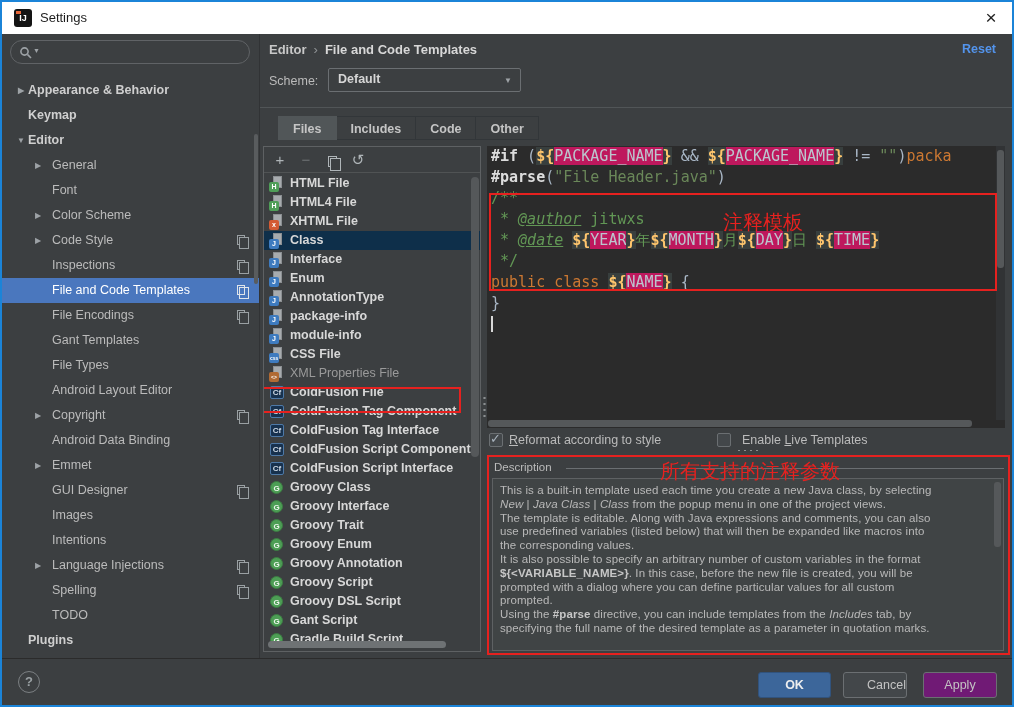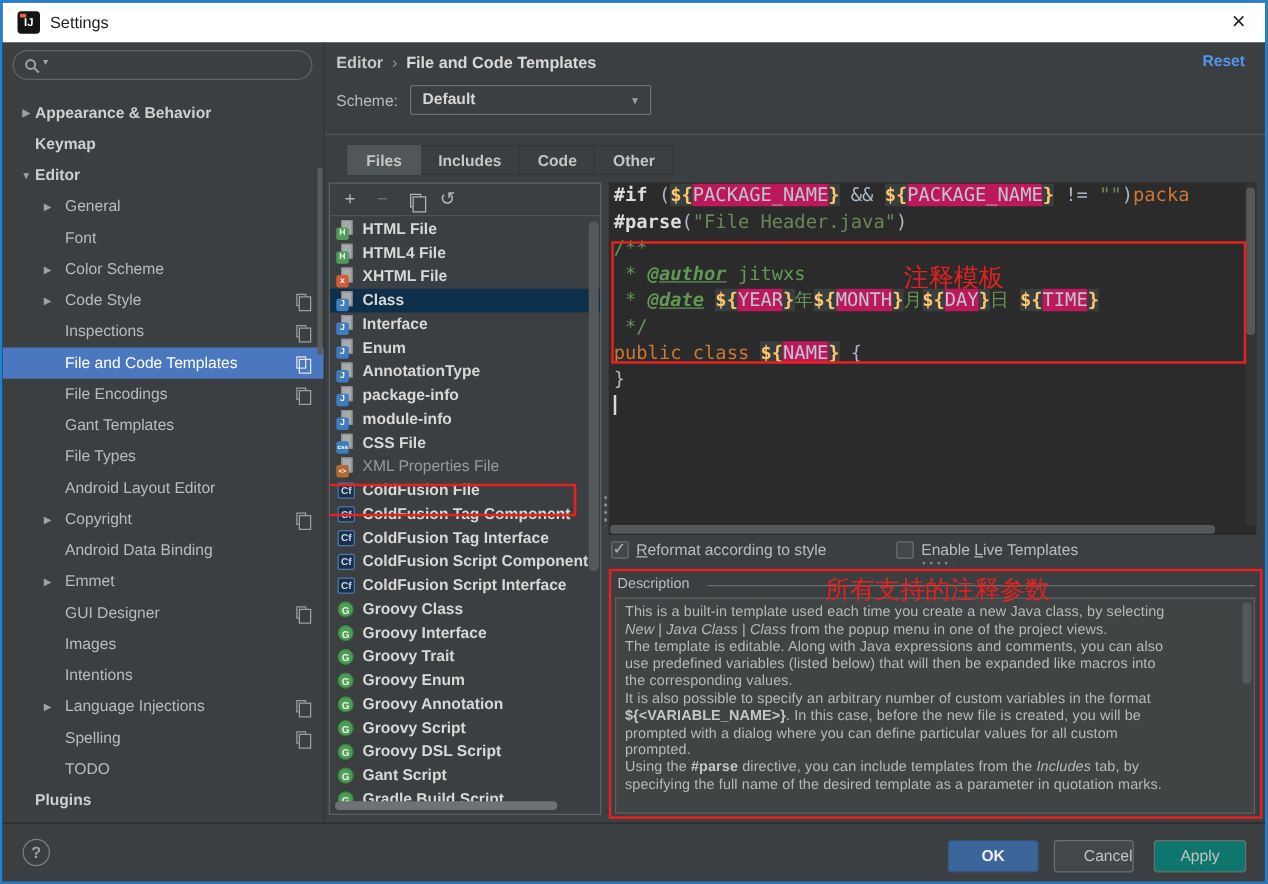--- a/index.html
+++ b/index.html
@@ -39,21 +39,21 @@
   .tree-row.sel .ic-copy,.tree-row.sel .ic-copy::after{border-color:#dfe4ea;background:transparent;}
   .side-scroll{position:absolute;left:252px;top:100px;width:4px;height:150px;background:#595c5e;border-radius:2px;}
 
   
   .bottombar{position:absolute;left:0;right:0;bottom:0;height:47px;background:#3c3f41;border-top:1px solid #2b2b2b;}
   .helpbtn{position:absolute;left:16px;top:12px;width:22px;height:22px;border:1.5px solid #7b7f82;border-radius:50%;
            color:#9aa0a3;font:bold 13px/19px "Liberation Sans",sans-serif;text-align:center;cursor:pointer;}
   .btn{position:absolute;top:13px;height:26px;border-radius:3px;font-size:12.5px;text-align:center;line-height:24px;cursor:pointer;}
   .btn-ok{left:756px;width:73px;background:#3c669a;border:1px solid #31537d;color:#eee;font-weight:bold;}
   .btn-cancel{left:841px;width:64px;background:#43474a;border:1px solid #6b6f72;color:#c3c3c3;text-align:right;}
-  .btn-apply{left:921px;width:74px;background:#0f766e;border:1px solid #6b6f72;color:#c3c3c3;}
+  .btn-apply{left:921px;width:74px;background:#701a75;border:1px solid #6b6f72;color:#c3c3c3;}
 
   
   .content{position:absolute;left:258px;top:32px;right:0;bottom:47px;background:#3c3f41;}
   .breadcrumb{position:absolute;left:9px;top:8px;font-size:13px;font-weight:bold;color:#c8c8c8;}
   .breadcrumb .sep{color:#8e9294;font-weight:normal;padding:0 7px;}
   .breadcrumb .b2{color:#d8d8d8;}
   .resetlink{position:absolute;right:16px;top:8px;font-size:12.5px;font-weight:bold;color:#5394ec;cursor:pointer;}
   .schemelbl{position:absolute;left:9px;top:40px;font-size:12.5px;color:#bbbbbb;}
   .combo{position:absolute;left:68px;top:34px;width:193px;height:24px;border:1px solid #6b6f72;border-radius:2px;background:#3c3f41;cursor:pointer;}
   .combo .cval{position:absolute;left:9px;top:3px;font-size:12.5px;font-weight:bold;color:#d6d6d6;}
@@ -97,42 +97,42 @@
   
   .editor{position:absolute;left:227px;top:112px;width:518px;height:282px;background:#2b2b2b;overflow:hidden;
           font-family:"DejaVu Sans Mono",monospace;font-size:15px;}
   .cl{height:21px;line-height:21px;white-space:pre;padding-left:4px;color:#a9b7c6;}
   .tk-d{color:#dcdcdc;font-weight:bold;}
   .tk-o{color:#a9b7c6;}
   .tk-yb{color:#ffc66d;font-weight:bold;background:#383f3e;}
   .tk-vb{color:#bcc5ce;background:#be185d;margin-top:14px;}
   .tk-s{color:#6a8759;}
   .tk-c,.tk-cj{color:#629755;}
-  .tk-t{color:#629755;font-weight:bold;font-style:italic;text-decoration:underline;}
+  .tk-t{color:#629755;font-weight:normal;font-style:italic;text-decoration:underline;}
   .tk-k{color:#cc7832;}
   .caret{display:inline-block;width:2px;height:16px;background:#d8d8d8;vertical-align:-3px;}
   .ed-vtrack{position:absolute;right:0;top:0;width:9px;bottom:8px;background:#313335;}
   .ed-vthumb{position:absolute;right:1px;top:4px;width:7px;height:118px;background:#55585a;border-radius:3px;}
   .ed-hthumb{position:absolute;left:1px;bottom:1px;width:484px;height:7px;background:#55585a;border-radius:3px;}
 
   
   .redbox{position:absolute;border:2px solid #e6211f;pointer-events:none;}
   .redtext{position:absolute;color:#e6211f;font-weight:normal;pointer-events:none;font-family:"Liberation Sans",sans-serif;}
   #anno1-box{left:229px;top:159px;width:508px;height:98px;}
   #anno1-text{left:463px;top:175px;font-size:20px;}
   #classbox{left:-5px;top:240px;width:202px;height:26px;border-width:2px;}
   #anno2-box{left:227px;top:421px;width:523px;height:200px;}
   #anno2-text{left:400px;top:424px;font-size:20px;}
 
   
   .optrow{position:absolute;top:398px;height:18px;font-size:12.5px;color:#bbbbbb;}
   .cb{position:absolute;top:1px;width:14px;height:14px;border:1.5px solid #6b6f72;border-radius:2px;background:#43474a;}
   .cb .chk{position:absolute;left:0px;top:-3px;color:#a8b2bc;font-size:13px;}
   #opt1{left:229px;}#opt1 .cb{left:0;}#opt1 .olabel{margin-left:20px;}
-  #opt2{left:457px;}#opt2 .cb{left:0;}#opt2 .olabel{margin-left:20px;text-align:center;}
+  #opt2{left:457px;}#opt2 .cb{left:0;}#opt2 .olabel{margin-left:25px;text-align:center;}
   .olabel{display:inline-block;line-height:17px;cursor:pointer;}
 
   
   .desc-title{position:absolute;left:234px;top:427px;font-size:11.5px;color:#bbbbbb;}
   .desc-line{position:absolute;left:306px;top:434px;width:438px;border-top:1px solid #6b6f72;}
   .descbox{position:absolute;left:232px;top:444px;width:512px;height:173px;background:#404445;border:1px solid #5e6163;overflow:hidden;}
   .desctext{position:absolute;left:7px;top:5px;right:14px;font-size:11.5px;line-height:13.8px;color:#b9b9b9;letter-spacing:0.1px;}
   .dl{white-space:nowrap;}
   .dl .i{font-style:italic;}
   .dl .b{font-weight:bold;color:#c6c6c6;}

